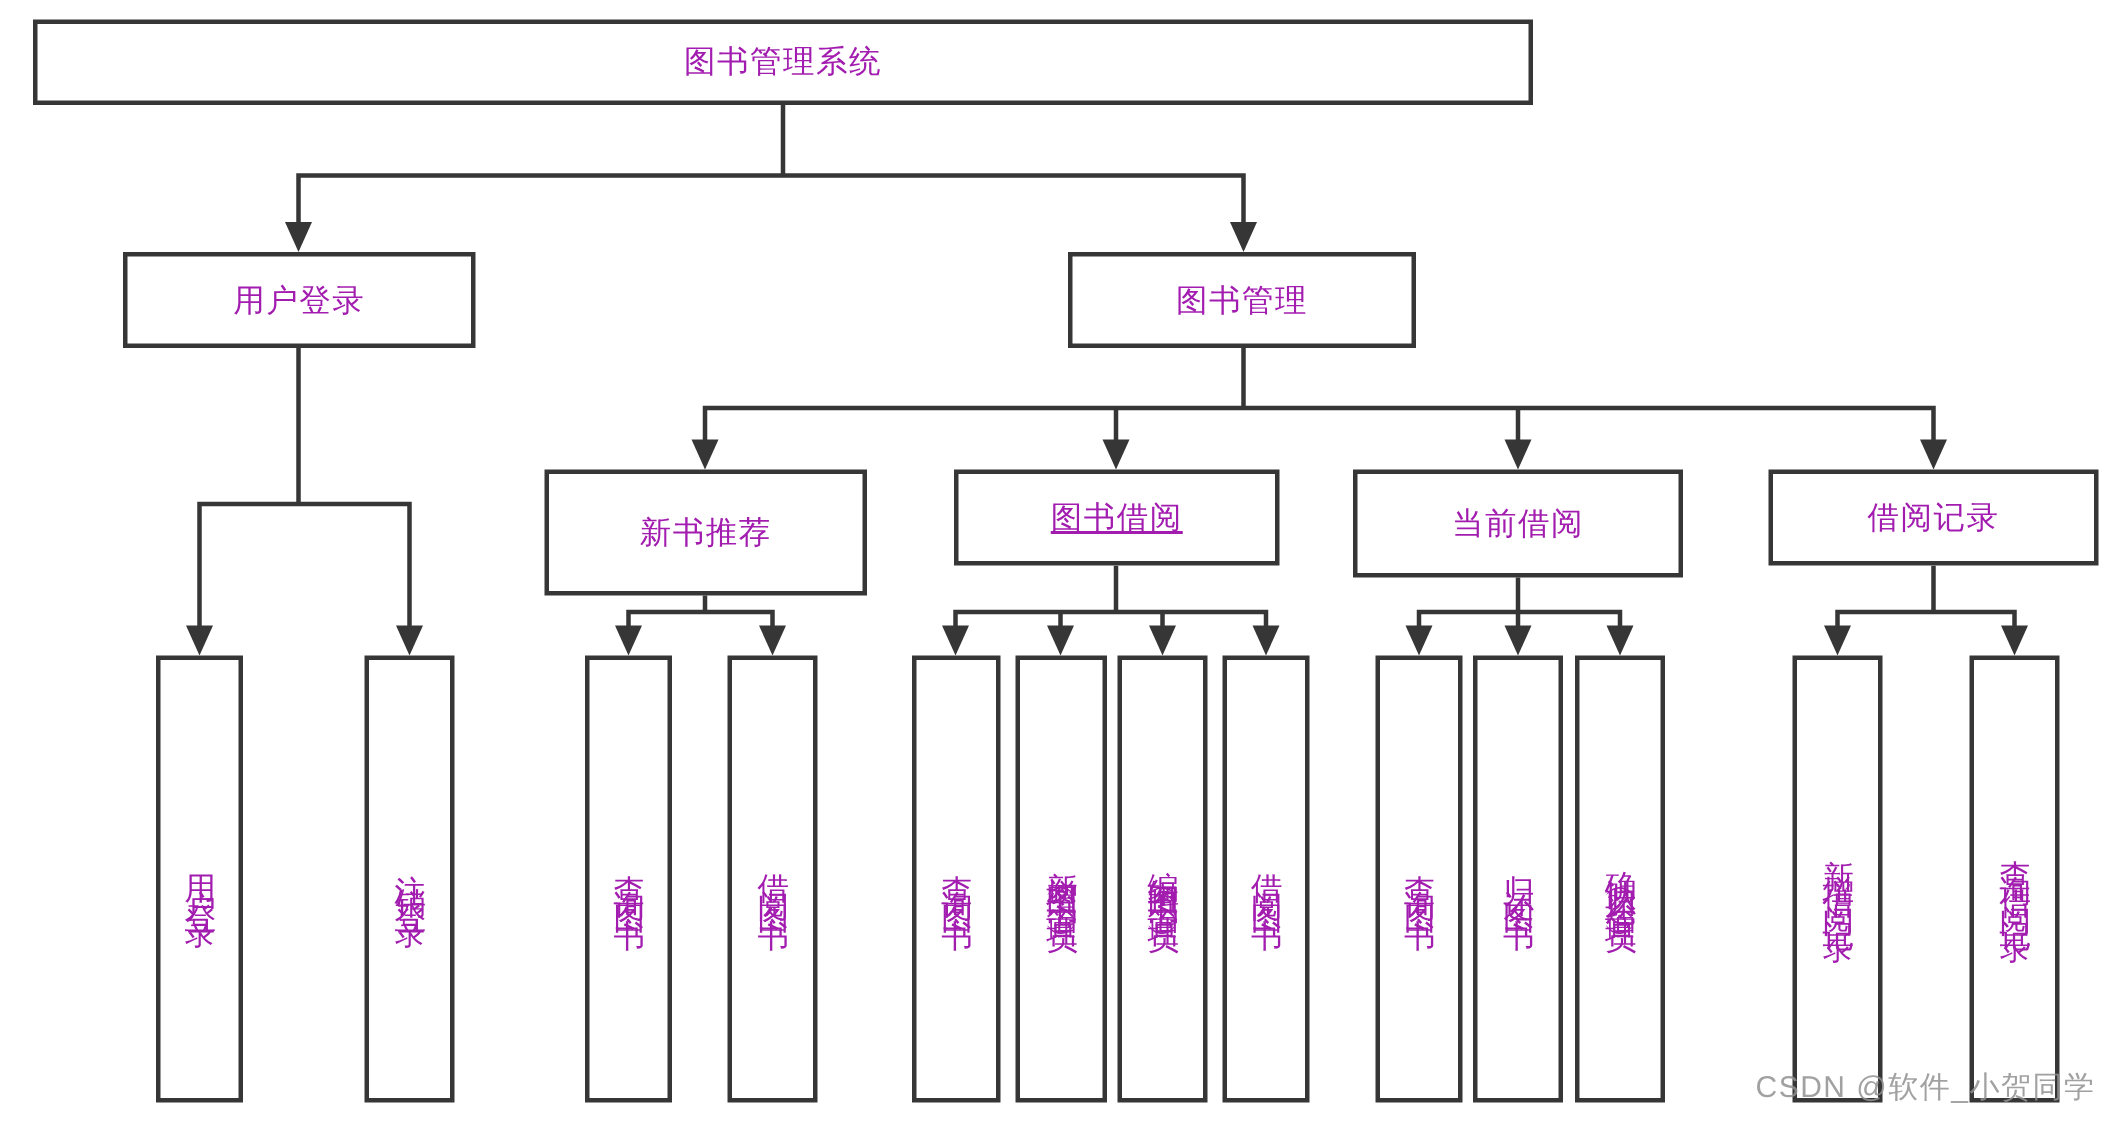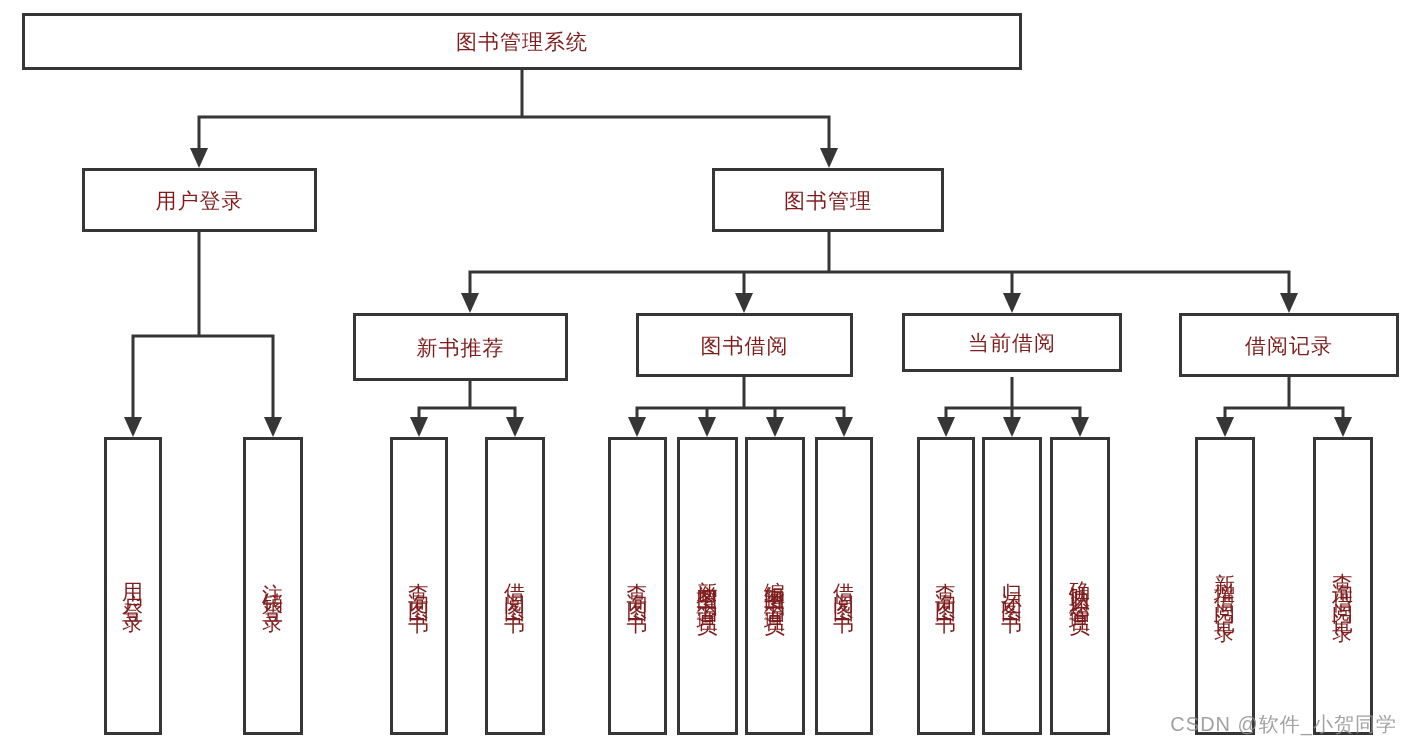--- a/index.html
+++ b/index.html
@@ -12,21 +12,21 @@
   }
   #connectors{
     position:absolute;left:0;top:0;width:1405px;height:747px;
     pointer-events:none;
   }
   .node{
     position:absolute;
     box-sizing:border-box;
     border:3px solid #363636;
     background:#ffffff;
-    color:#7f1d1d;
+    color:#a21caf;
     display:flex;
     align-items:center;
     justify-content:center;
     font-size:21px;
     line-height:1;
   }
   .hbox{letter-spacing:1px;}
   .vbox{
     writing-mode:vertical-rl;
     letter-spacing:10px;
@@ -96,27 +96,27 @@
     <span>图书管理系统</span>
   </div>
 
   <div class="node hbox" style="left:82px;top:168px;width:235px;height:64px;">
     <span>用户登录</span>
   </div>
   <div class="node hbox" style="left:712px;top:168px;width:232px;height:64px;">
     <span>图书管理</span>
   </div>
 
-  <div class="node hbox" style="left:353px;top:313px;width:215px;height:68px;">
+  <div class="node hbox" style="left:363px;top:313px;width:215px;height:84px;">
     <span>新书推荐</span>
   </div>
-  <div class="node hbox" style="left:636px;top:313px;width:217px;height:64px;">
+  <div class="node hbox" style="left:636px;top:313px;width:217px;height:64px;text-decoration:underline;">
     <span>图书借阅</span>
   </div>
-  <div class="node hbox" style="left:902px;top:313px;width:220px;height:59px;text-align:right;">
+  <div class="node hbox" style="left:902px;top:313px;width:220px;height:72px;text-align:right;">
     <span>当前借阅</span>
   </div>
   <div class="node hbox" style="left:1179px;top:313px;width:220px;height:64px;">
     <span>借阅记录</span>
   </div>
 
   <div class="node vbox" style="left:104px;top:437px;width:58px;height:298px;">
     <span>用户登录</span>
   </div>
   <div class="node vbox" style="left:243px;top:437px;width:60px;height:298px;">

